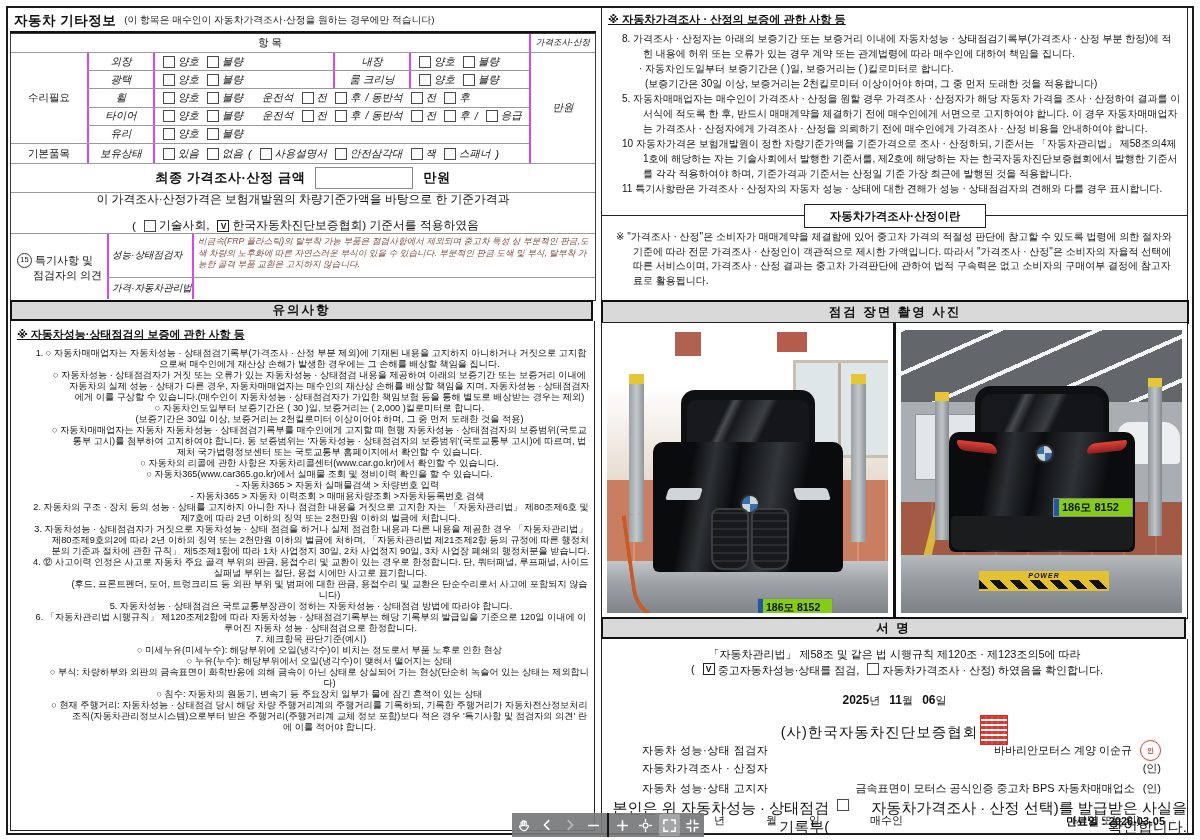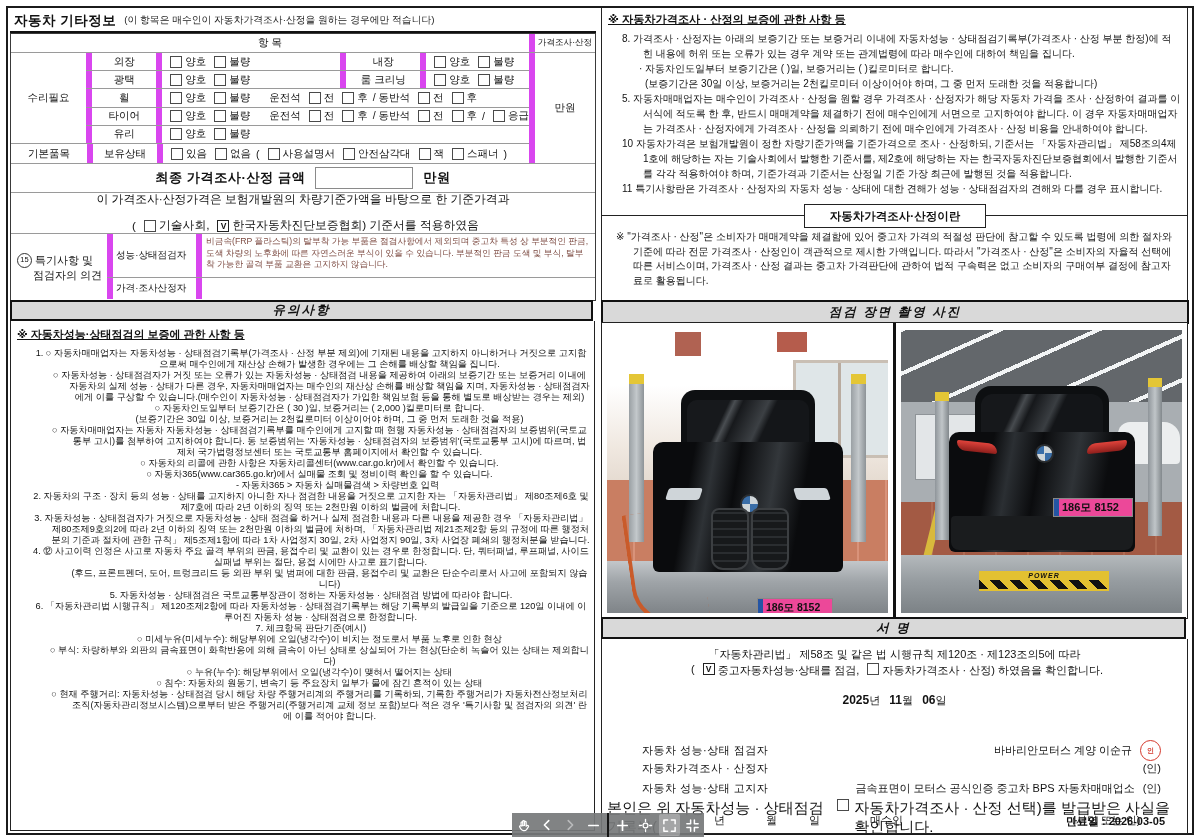--- a/index.html
+++ b/index.html
@@ -11,48 +11,48 @@
   
   .leftcol{position:absolute;left:2px;top:0;width:589px;height:825px;}
   .titlebar{position:absolute;left:0;top:2px;width:586px;height:21px;border-bottom:2px solid #111;
             display:flex;align-items:center;}
   .titlebar .t1{font-size:13.5px;font-weight:bold;margin-left:4px;letter-spacing:.5px;}
   .titlebar .t2{font-size:9.8px;margin-left:8px;color:#222;}
 
   .tbl{position:absolute;left:0;top:25px;width:584px;border:1.5px solid #3a3a3a;background:#fff;font-size:10.5px;}
   .trow{display:flex;align-items:stretch;}
   .bt{border-top:1px solid #9a9a9a;}
-  .bl{border-left:6px solid #d946ef;}
+  .bl{border-left:2px solid #d946ef;font-style:italic;}
   .cell{display:flex;align-items:center;}
   .cc{justify-content:center;}
   .h18{height:18px;}.h20{height:20px;}
   .w76{width:76px;}.w64{width:64px;}.w74{width:74px;}
   .w520{width:518px;flex:none;}
   .flex1{flex:1;}
   .fs9{font-size:8.6px;}
   .cbrow{display:flex;align-items:center;flex-wrap:nowrap;white-space:nowrap;}
   .cb{display:inline-flex;align-items:center;justify-content:center;width:10px;height:10px;flex:none;
       border:1.2px solid #4a4a4a;background:#fff;margin-left:8px;font-size:8.5px;font-weight:bold;line-height:10px;}
   .cb.on{border-color:#222;}
   .cbt{margin-left:3px;}
-  .ct{margin-left:5px;}
+  .ct{margin-left:5px;text-align:right;}
   .gap{display:inline-block;width:14px;}
   .finrow{justify-content:center;gap:10px;}
   .fin{font-size:13.2px;font-weight:bold;letter-spacing:.5px;}
   .fininput{width:92px;height:18px;border:1px solid #8a8a8a;background:#fff;}
   .stcol{flex-direction:column;justify-content:center;align-items:center;gap:10px;}
   .stline{font-size:11.8px;display:flex;align-items:center;justify-content:center;}
   .speccell{flex-direction:column;justify-content:center;align-items:flex-start;padding-left:6px;font-size:11px;line-height:14px;}
   .circ{display:inline-flex;align-items:center;justify-content:center;width:13px;height:13px;border:1px solid #333;
         border-radius:50%;font-size:7.5px;margin-right:3px;flex:none;}
   .sublab{font-size:9.6px;padding-left:3px;}
   .opinion{font-size:8.7px;line-height:11.5px;color:#7d4b42;padding:2px 4px;align-items:flex-start;}
 
   .graybar{background:#d9d9d9;border:2px solid #111;display:flex;align-items:center;justify-content:center;
-           font-weight:bold;font-size:12.5px;letter-spacing:2px;font-style:italic;}
+           font-weight:bold;font-size:12.5px;letter-spacing:2px;}
   .cautionbox{position:absolute;left:0;top:313px;width:583px;height:509px;border:1.5px solid #222;border-top:none;
               overflow:hidden;padding:0;}
   .chead{font-size:11px;font-weight:bold;text-decoration:underline;margin:6px 0 6px 6px;}
   .clines{font-size:9.2px;line-height:11px;padding:0 4px 0 12px;text-align:center;}
   .ln{white-space:normal;}
   .n1{padding-left:46px;text-indent:-37px;}
   .n{padding-left:28px;text-indent:-19px;}
   .o{padding-left:46px;text-indent:-20px;}
   .cont{padding-left:46px;}
   .dash{padding-left:62px;}
@@ -104,21 +104,21 @@
   .f-lightL{position:absolute;left:14px;top:98px;width:34px;height:12px;background:#cfd5d9;transform:skewX(-18deg);border-radius:3px;}
   .f-lightR{position:absolute;right:14px;top:98px;width:34px;height:12px;background:#cfd5d9;transform:skewX(18deg);border-radius:3px;}
   .f-gr{position:absolute;top:118px;width:34px;height:58px;background:#17191b;border:2px solid #3c3f42;border-radius:8px 8px 12px 12px;
         background-image:repeating-linear-gradient(0deg,#17191b 0 6px,#2a2d30 6px 8px);}
   .f-g1{left:58px;}
   .f-g2{left:98px;}
   .f-rond{position:absolute;left:87px;top:104px;width:16px;height:16px;border-radius:50%;background:
           conic-gradient(#cfd6da 0 25%,#3a6ea8 0 50%,#cfd6da 0 75%,#3a6ea8 0);border:2px solid #2a2d30;}
   .cable{position:absolute;left:-24px;top:120px;width:70px;height:110px;border-left:4px solid #c95b2a;border-bottom:4px solid #c95b2a;
          border-radius:0 0 0 40px;transform:rotate(-8deg);}
-  .plate{position:absolute;display:flex;align-items:center;background:#ec4899;border:1px solid #888;
+  .plate{position:absolute;display:flex;align-items:center;background:#84cc16;border:1px solid #888;
          font-weight:bold;color:#111;z-index:5;}
   .pblue{display:inline-block;width:5px;height:100%;background:#2455a4;margin-right:3px;flex:none;}
   .plate-f{left:104px;top:208px;width:74px;height:17px;font-size:10.5px;}
   .plate-r{left:104px;top:112px;width:78px;height:17px;font-size:11px;}
 
   
   .r-ceil{position:absolute;left:0;top:0;right:0;height:72px;background:#63676b;
           background-image:repeating-linear-gradient(-24deg,transparent 0 18px,#f2f4f5 18px 22px,transparent 22px 40px);}
   .r-mid{position:absolute;left:0;top:72px;right:0;height:100px;background:#a9aeb2;}
   .r-cab{position:absolute;left:14px;top:84px;width:64px;height:64px;background:#e3e6e8;border:1px solid #8f9498;}
@@ -338,21 +338,21 @@
                 <span>특기사항 및</span>
               </span>
           <span style="padding-left:16px">점검자의 의견</span>
         </div>
         <div style="flex:1;display:flex;flex-direction:column">
           <div style="display:flex;height:43px">
             <div class="cell bl sublab" style="width:80px">성능·상태점검자</div>
             <div class="cell bl opinion flex1">비금속(FRP 플라스틱)의 탈부착 가능 부품은 점검사항에서 제외되며 중고차 특성 상 부분적인 판금,도색 차량의 노후화에 따른 자연스러운 부식이 있을 수 있습니다. 부분적인 판금 도색 및 부식, 탈부착 가능한 골격 부품 교환은 고지하지 않습니다.</div>
           </div>
           <div class="trow bt" style="height:21px">
-            <div class="cell bl sublab" style="width:80px">가격·조사산정자</div>
+            <div class="cell bl sublab" style="width:80px">가격·자동차관리법</div>
             <div class="cell bl flex1"></div>
           </div>
         </div>
       </div>
     </div>
 
     <div class="graybar abs" style="left:0;top:292px;width:579px;height:17px">
       <span>유의사항</span>
     </div>
 
@@ -360,30 +360,31 @@
       <div class="chead">※ 자동차성능·상태점검의 보증에 관한 사항 등</div>
       <div class="clines">
             <div class="ln n1">1. ○ 자동차매매업자는 자동차성능 · 상태점검기록부(가격조사 · 산정 부분 제외)에 기재된 내용을 고지하지 아니하거나 거짓으로 고지함으로써 매수인에게 재산상 손해가 발생한 경우에는 그 손해를 배상할 책임을 집니다.</div>
             <div class="ln o">○ 자동차성능 · 상태점검자가 거짓 또는 오류가 있는 자동차성능 · 상태점검 내용을 제공하여 아래의 보증기간 또는 보증거리 이내에 자동차의 실제 성능 · 상태가 다른 경우, 자동차매매업자는 매수인의 재산상 손해를 배상할 책임을 지며, 자동차성능 · 상태점검자에게 이를 구상할 수 있습니다.(매수인이 자동차성능 · 상태점검자가 가입한 책임보험 등을 통해 별도로 배상받는 경우는 제외)</div>
             <div class="ln o">○ 자동차인도일부터 보증기간은 (  30  )일, 보증거리는 (  2,000  )킬로미터로 합니다.</div>
             <div class="ln cont">(보증기간은 30일 이상, 보증거리는 2천킬로미터 이상이어야 하며, 그 중 먼저 도래한 것을  적용)</div>
             <div class="ln o">○ 자동차매매업자는 자동차 자동차성능 · 상태점검기록부를 매수인에게 고지할 때 현행 자동차성능 · 상태점검자의 보증범위(국토교통부 고시)를 첨부하여 고지하여야 합니다. 동 보증범위는 '자동차성능 · 상태점검자의 보증범위'(국토교통부 고시)에 따르며, 법제처 국가법령정보센터 또는 국토교통부 홈페이지에서 확인할 수 있습니다.</div>
             <div class="ln o">○ 자동차의 리콜에 관한 사항은 자동차리콜센터(www.car.go.kr)에서 확인할 수 있습니다.</div>
             <div class="ln o">○ 자동차365(www.car365.go.kr)에서 실매물 조회 및 정비이력 확인을 할 수 있습니다.</div>
             <div class="ln dash">- 자동차365 &gt; 자동차 실매물검색 &gt; 차량번호 입력</div>
+            <div class="ln dash">- 자동차365 &gt; 자동차 이력조회 &gt; 매매용차량조회 &gt;자동차등록번호 검색</div>
             <div class="ln n">2. 자동차의 구조 · 장치 등의 성능 · 상태를 고지하지 아니한 자나 점검한 내용을 거짓으로 고지한 자는 「자동차관리법」 제80조제6호 및 제7호에 따라 2년 이하의 징역 또는 2천만원 이하의 벌금에 처합니다.</div>
             <div class="ln n">3. 자동차성능 · 상태점검자가 거짓으로 자동차성능 · 상태 점검을 하거나 실제 점검한 내용과 다른 내용을 제공한 경우 「자동차관리법」 제80조제9호의2에 따라 2년 이하의 징역 또는 2천만원 이하의 벌금에 처하며, 「자동차관리법 제21조제2항 등의 규정에 따른 행정처분의 기준과 절차에 관한 규칙」 제5조제1항에 따라 1차 사업정지 30일, 2차 사업정지 90일, 3차 사업장 폐쇄의 행정처분을 받습니다.</div>
             <div class="ln n">4. ⑫ 사고이력 인정은 사고로 자동차 주요 골격 부위의 판금, 용접수리 및 교환이 있는 경우로 한정합니다. 단, 쿼터패널, 루프패널, 사이드실패널 부위는 절단, 용접 시에만 사고로 표기합니다.</div>
             <div class="ln cont">(후드, 프론트펜더, 도어, 트렁크리드 등 외판 부위 및 범퍼에 대한 판금, 용접수리 및 교환은 단순수리로서 사고에 포함되지 않습니다)</div>
             <div class="ln n">5. 자동차성능 · 상태점검은 국토교통부장관이 정하는 자동차성능 · 상태점검 방법에 따라야 합니다.</div>
             <div class="ln n">6. 「자동차관리법 시행규칙」 제120조제2항에 따라 자동차성능 · 상태점검기록부는 해당 기록부의 발급일을 기준으로 120일 이내에 이루어진 자동차 성능 · 상태점검으로 한정합니다.</div>
             <div class="ln n">7. 체크항목 판단기준(예시)</div>
             <div class="ln o">○ 미세누유(미세누수): 해당부위에 오일(냉각수)이 비치는 정도로서 부품 노후로 인한 현상</div>
+            <div class="ln o">○ 누유(누수): 해당부위에서 오일(냉각수)이 맺혀서 떨어지는 상태</div>
             <div class="ln o">○ 부식: 차량하부와 외판의 금속표면이 화학반응에 의해 금속이 아닌 상태로 상실되어 가는  현상(단순히 녹슬어 있는 상태는 제외합니다)</div>
-            <div class="ln o">○ 누유(누수): 해당부위에서 오일(냉각수)이 맺혀서 떨어지는 상태</div>
             <div class="ln o">○ 침수: 자동차의 원동기, 변속기 등 주요장치 일부가 물에 잠긴 흔적이 있는 상태</div>
             <div class="ln o">○ 현재 주행거리: 자동차성능 · 상태점검 당시 해당 차량 주행거리계의 주행거리를 기록하되, 기록한 주행거리가 자동차전산정보처리조직(자동차관리정보시스템)으로부터 받은 주행거리(주행거리계 교체 정보 포함)보다 적은 경우 '특기사항 및 점검자의 의견' 란에 이를 적어야 합니다.</div>
           </div>
     </div>
   </div>
 
   <div class="rightcol">
 
     <div class="box1">
       <div class="rhead">※ 자동차가격조사 · 산정의 보증에 관한 사항 등</div>
@@ -486,20 +487,23 @@
             <span class="cb on">V</span>
             <span class="cbt">중고자동차성능·상태를 점검,</span>
             <span class="cb"></span>
             <span class="cbt">자동차가격조사 · 산정) 하였음을 확인합니다.</span>
           </div>
       <div class="sdate" style="top:54px">
         <b>2025</b><span>년</span>&nbsp;&nbsp;
         <b>11</b><span>월</span>&nbsp;&nbsp;
         <b>06</b><span>일</span>
       </div>
+      <div class="sorg" style="top:76px">
+        <span>(사)한국자동차진단보증협회</span><span class="seal-sq"></span>
+      </div>
       <div class="srow" style="top:101px">
         <span class="slabel">자동차 성능·상태 점검자</span>
         <span class="svalue">바바리안모터스 계양 이순규</span>
         <span class="stamp-circle">인</span>
       </div>
       <div class="srow" style="top:122px">
         <span class="slabel">자동차가격조사 · 산정자</span>
         <span class="svalue"></span>
         <span class="sseal">(인)</span>
       </div>

